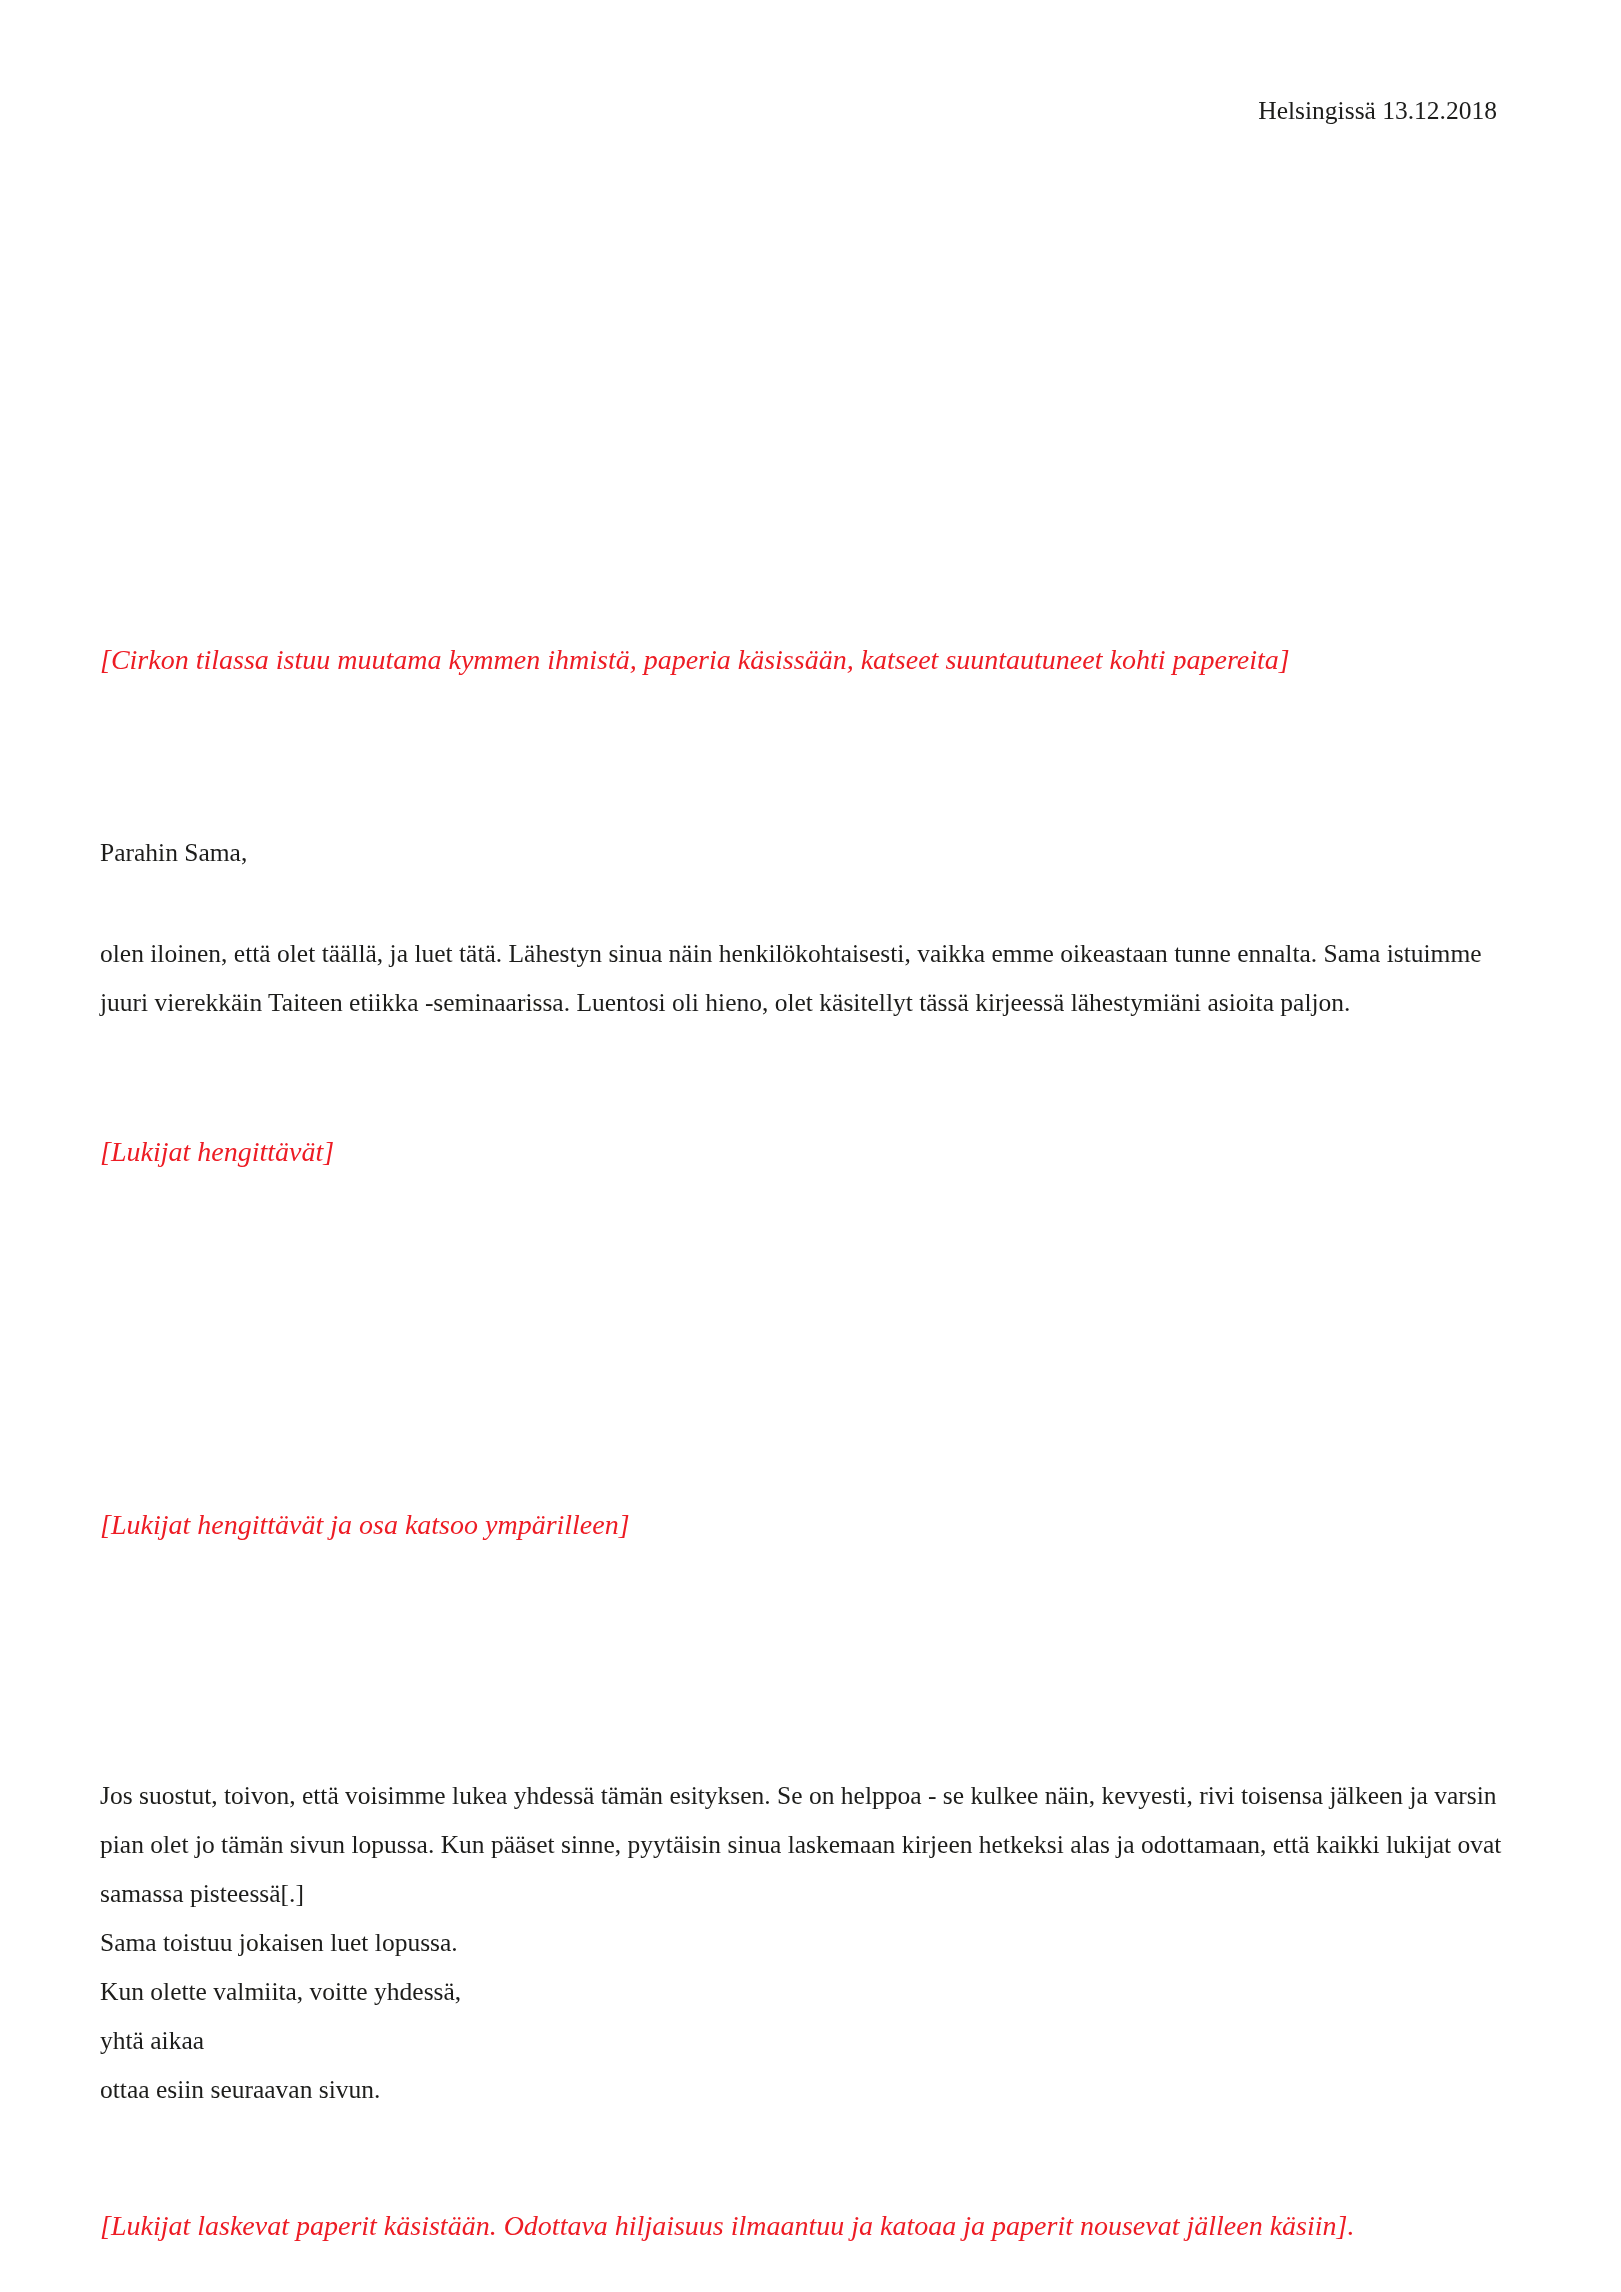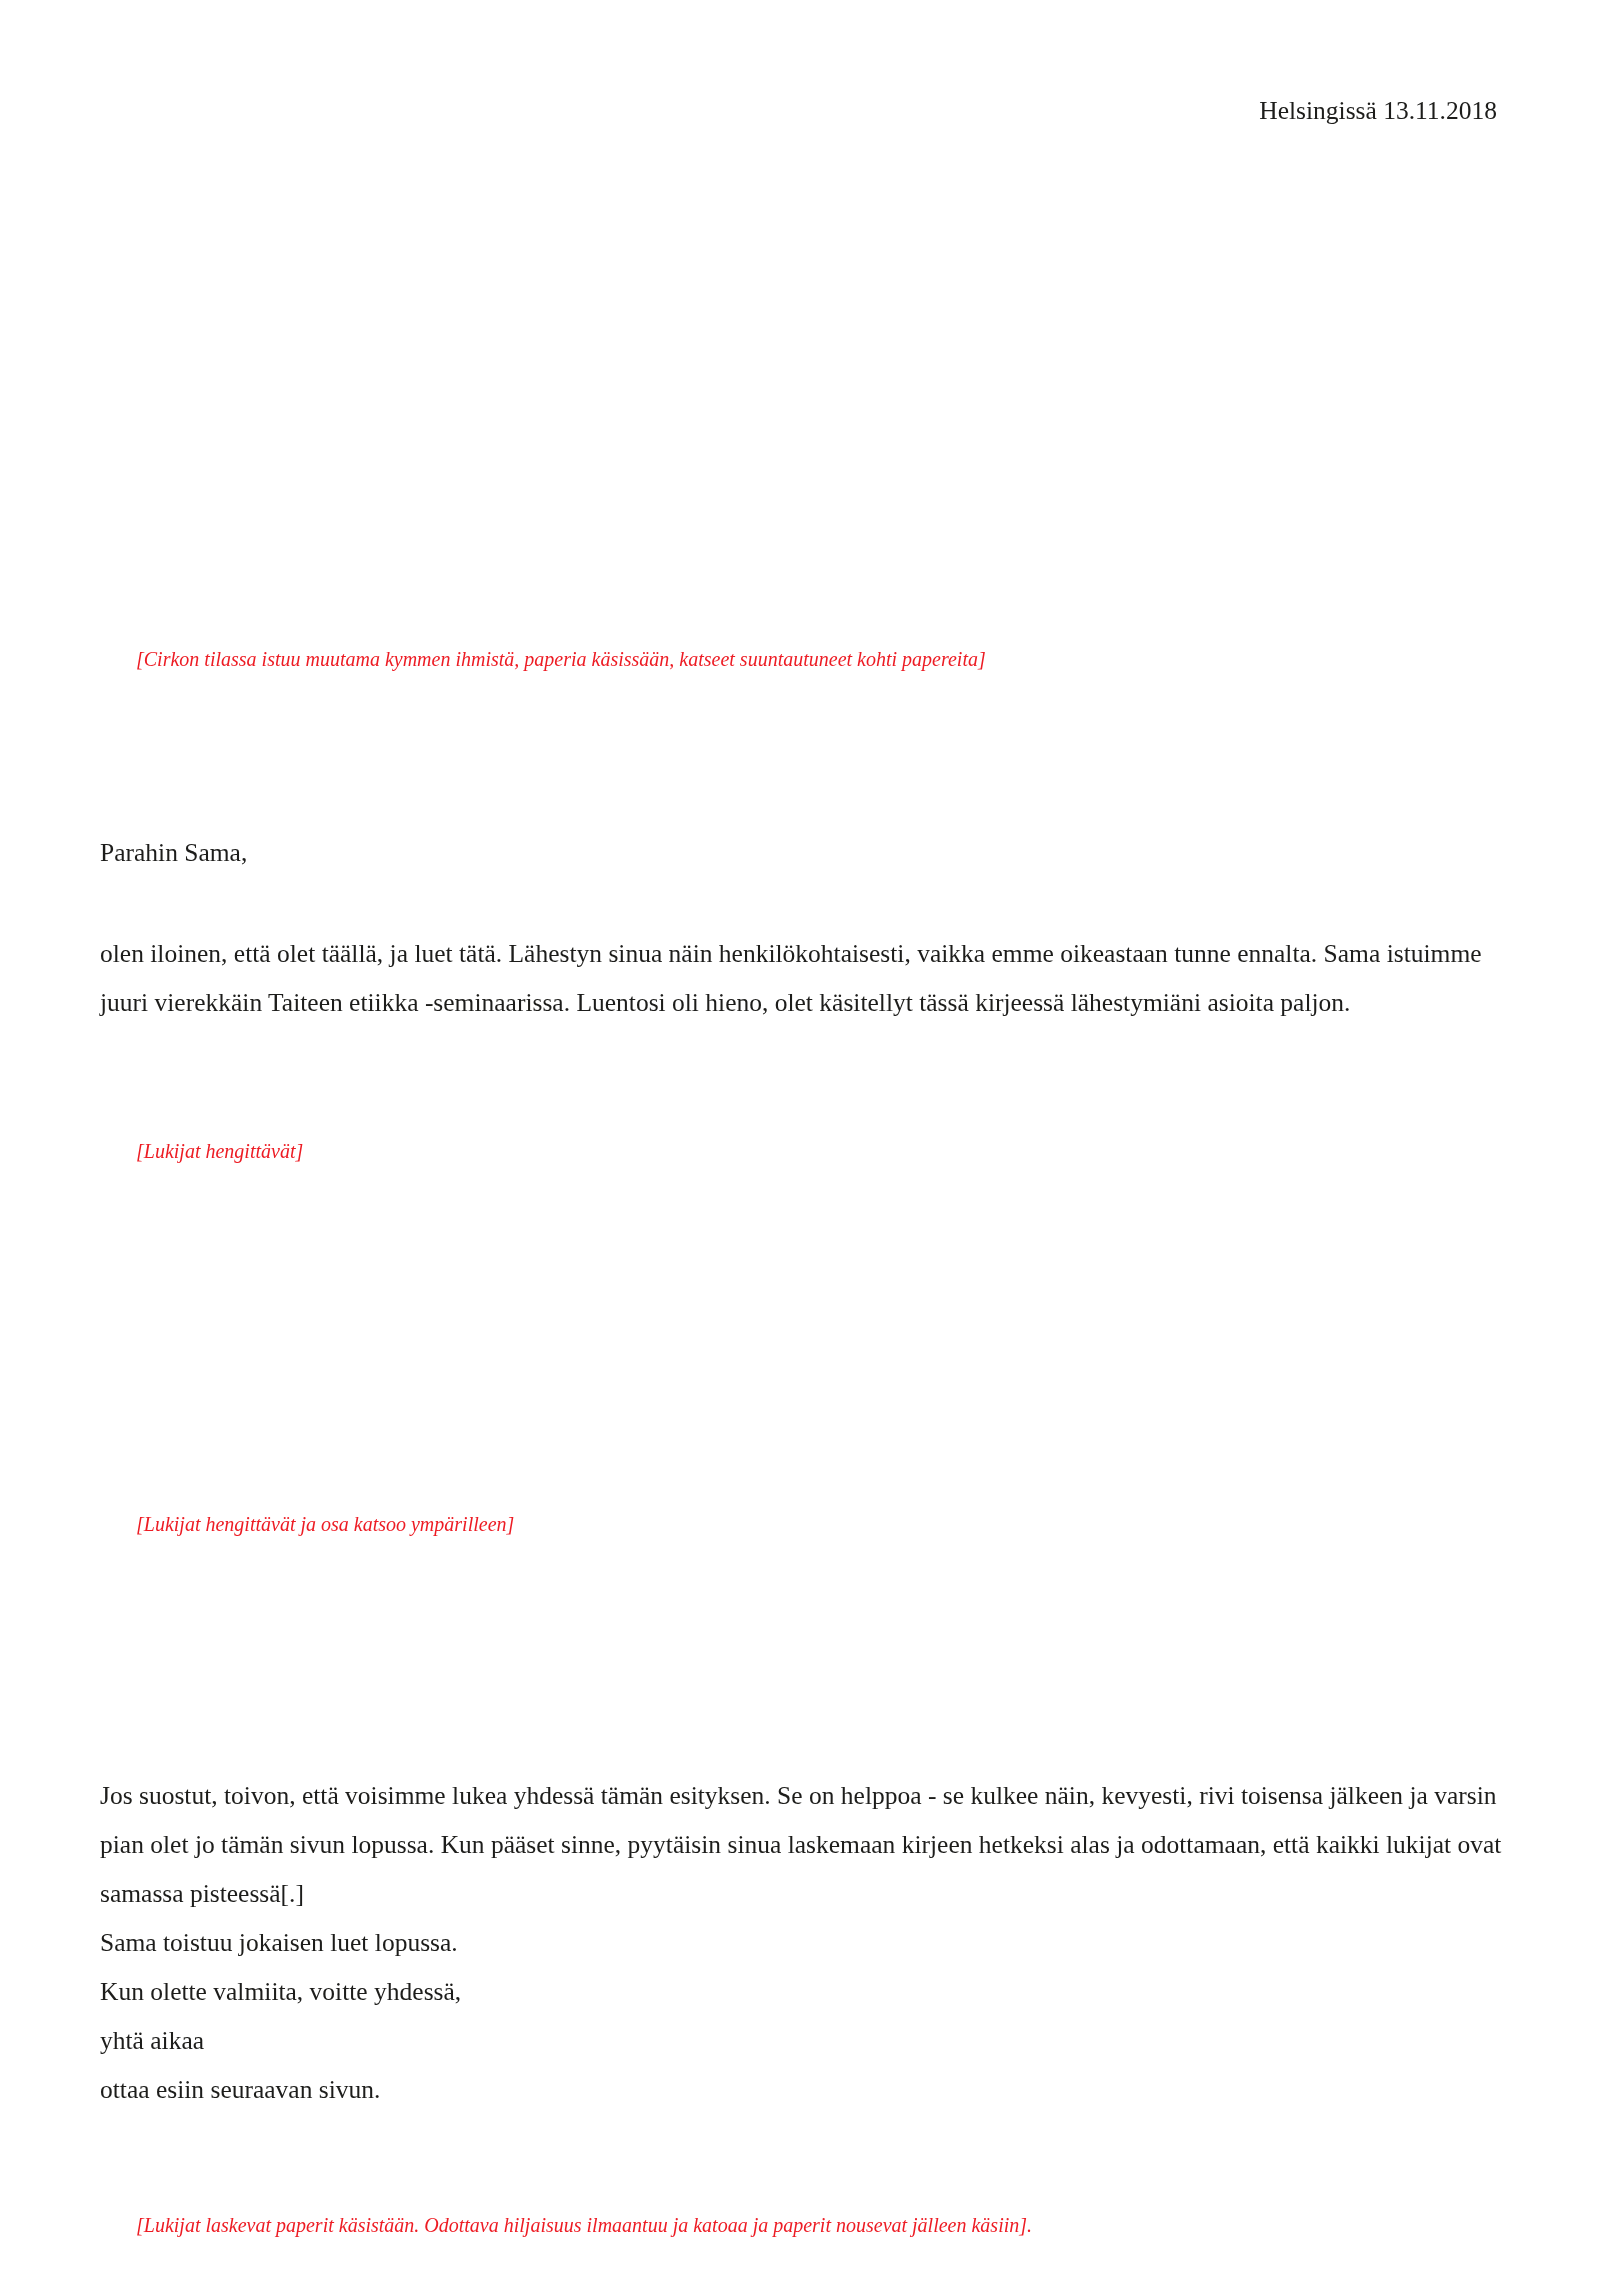--- a/index.html
+++ b/index.html
@@ -23,22 +23,21 @@
     top: 86px;
     right: 124px;
     font-size: 25.5px;
     color: #1d1d1b;
   }
   .stage {
     left: 100px;
     width: 1441px;
     font-style: italic;
     color: #ed1c24;
-    font-size: 20px;
-    margin-left: 36px;
+    font-size: 28px;
   }
   .stage-1 { top: 635px; }
   .stage-2 { top: 1127px; }
   .stage-3 { top: 1500px; }
   .stage-4 { top: 2201px; }
   .greeting {
     top: 828px;
     left: 100px;
   }
   .para {
@@ -48,21 +47,21 @@
   .para-1 { top: 929px; }
   .para-2 { top: 1320px; }
   .para-3 { top: 1771px; }
   .block-line { display: block; }
 </style>
 </head>
 <body>
 
 <div class="page">
 
-  <div class="abs date">Helsingissä 13.11.2018</div>
+  <div class="abs date">Helsingissä 13.12.2018</div>
 
   <div class="abs stage stage-1">[Cirkon tilassa istuu muutama kymmen ihmistä, paperia käsissään, katseet suuntautuneet kohti papereita]</div>
 
   <div class="abs greeting">Parahin Sama,</div>
 
   <div class="abs para para-1">olen iloinen, että olet täällä, ja luet tätä. Lähestyn sinua näin henkilökohtaisesti, vaikka emme  oikeastaan tunne ennalta. Sama istuimme juuri vierekkäin Taiteen etiikka -seminaarissa. Luentosi oli hieno, olet käsitellyt tässä kirjeessä lähestymiäni asioita paljon.</div>
 
   <div class="abs stage stage-2">[Lukijat hengittävät]</div>
 
   <div class="abs para para-2">

